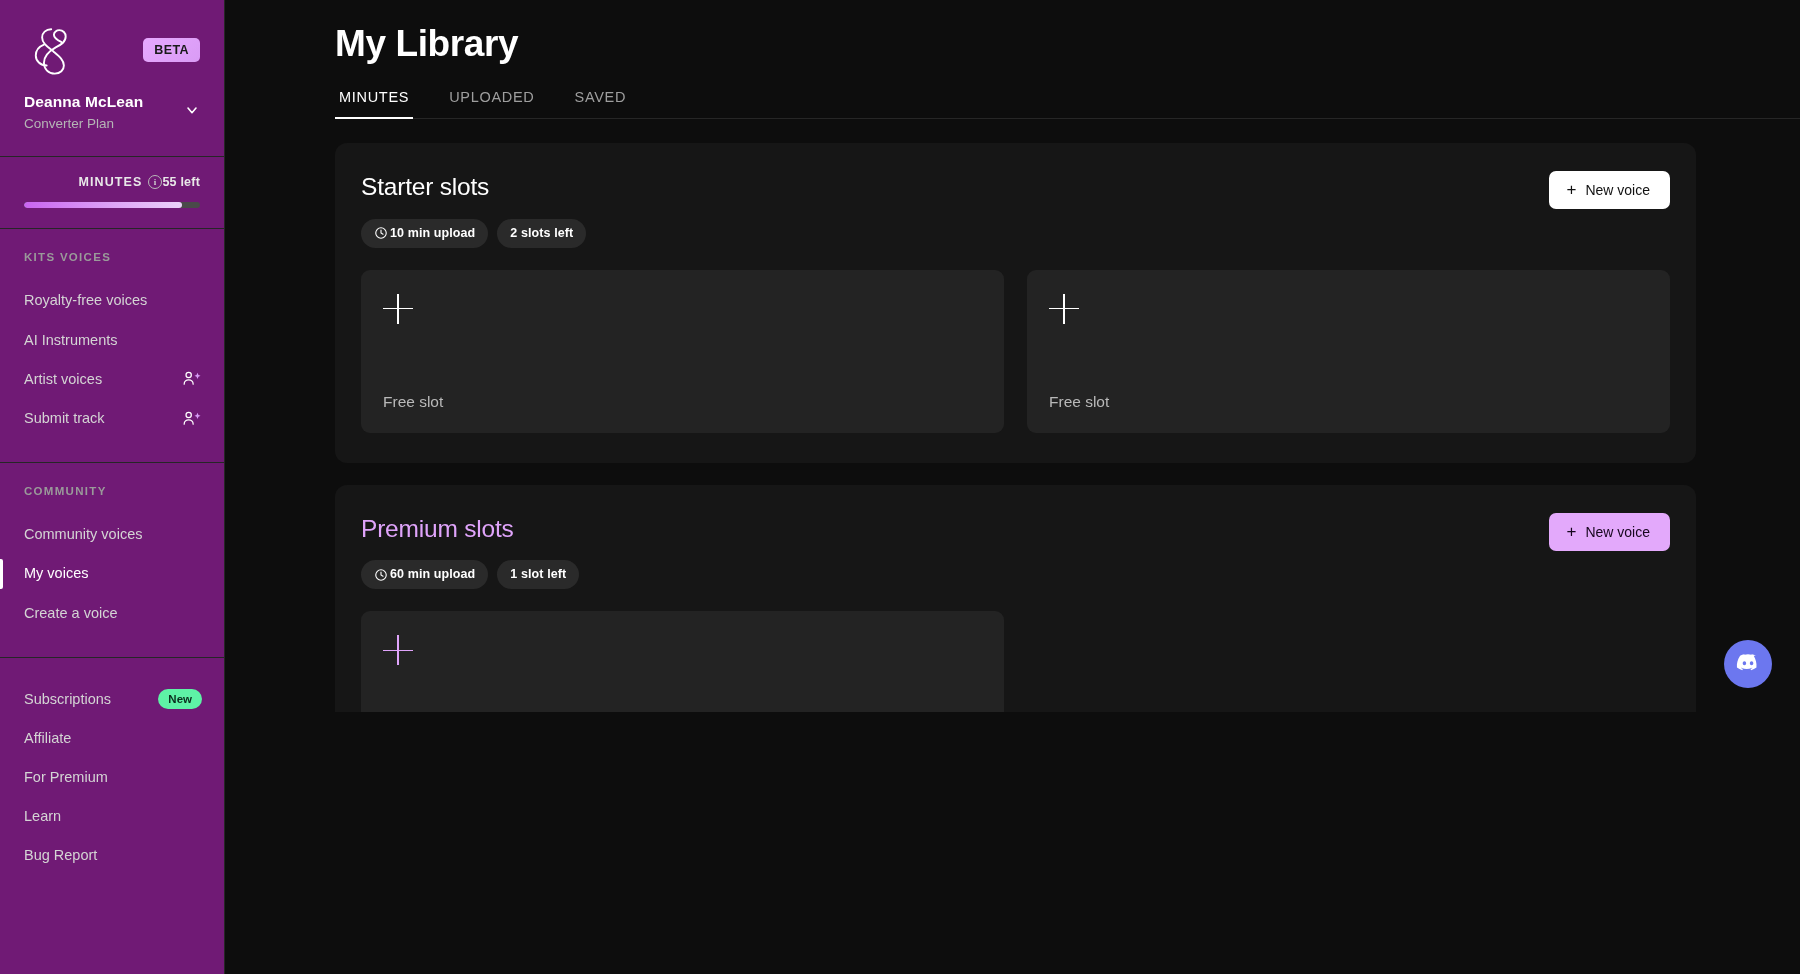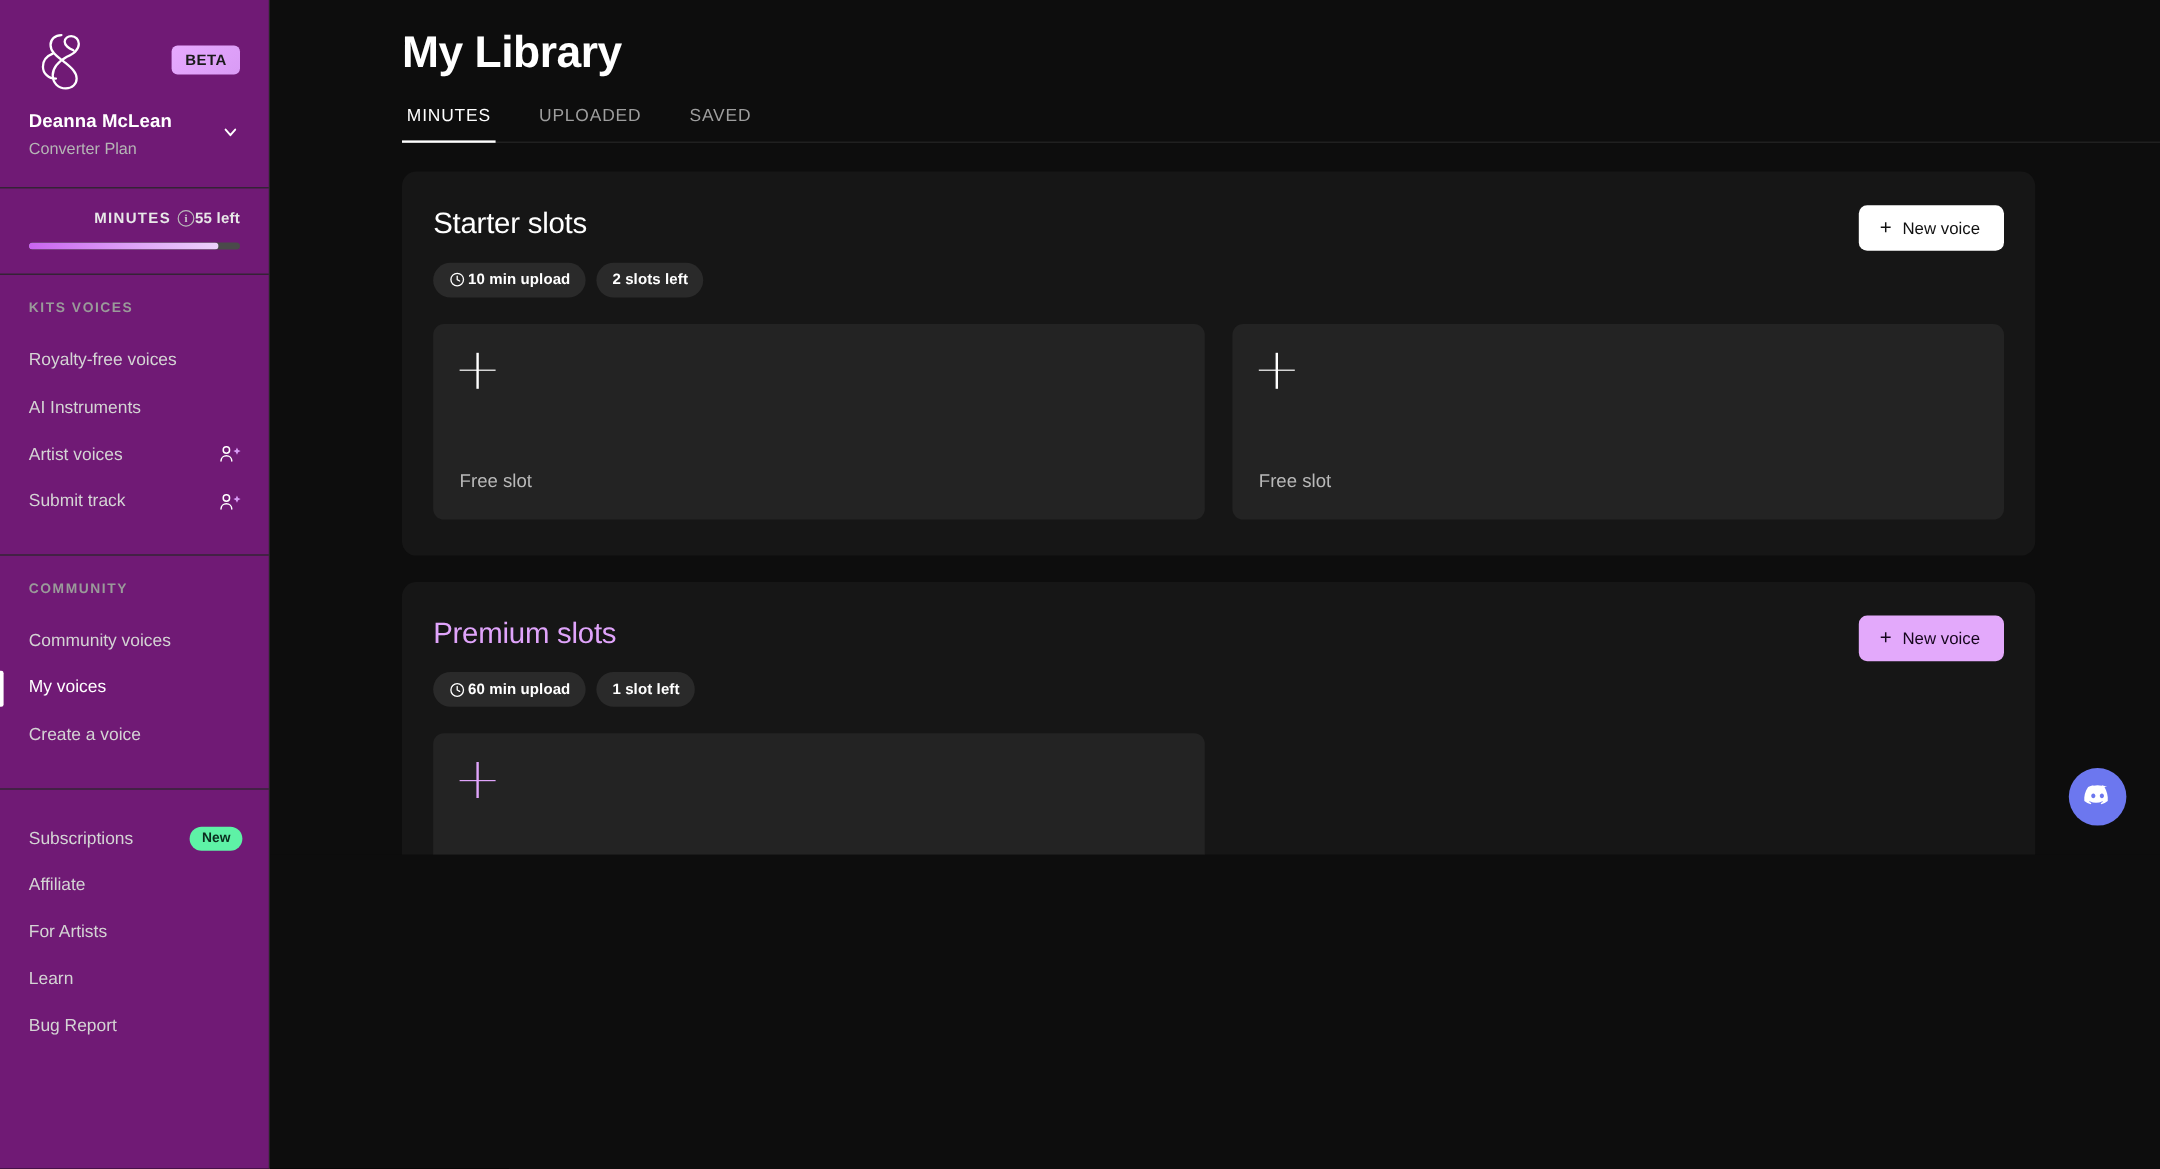--- a/index.html
+++ b/index.html
@@ -483,21 +483,21 @@
         </div>
         <div class="nav-group last">
           <div class="nav-item">
             <span class="nav-item-label">Subscriptions</span>
             <span class="pill-new">New</span>
           </div>
           <div class="nav-item">
             <span class="nav-item-label">Affiliate</span>
           </div>
           <div class="nav-item">
-            <span class="nav-item-label">For Artists</span>
+            <span class="nav-item-label">For Premium</span>
           </div>
           <div class="nav-item">
             <span class="nav-item-label">Learn</span>
           </div>
           <div class="nav-item">
             <span class="nav-item-label">Bug Report</span>
           </div>
         </div>
       </nav>
 

